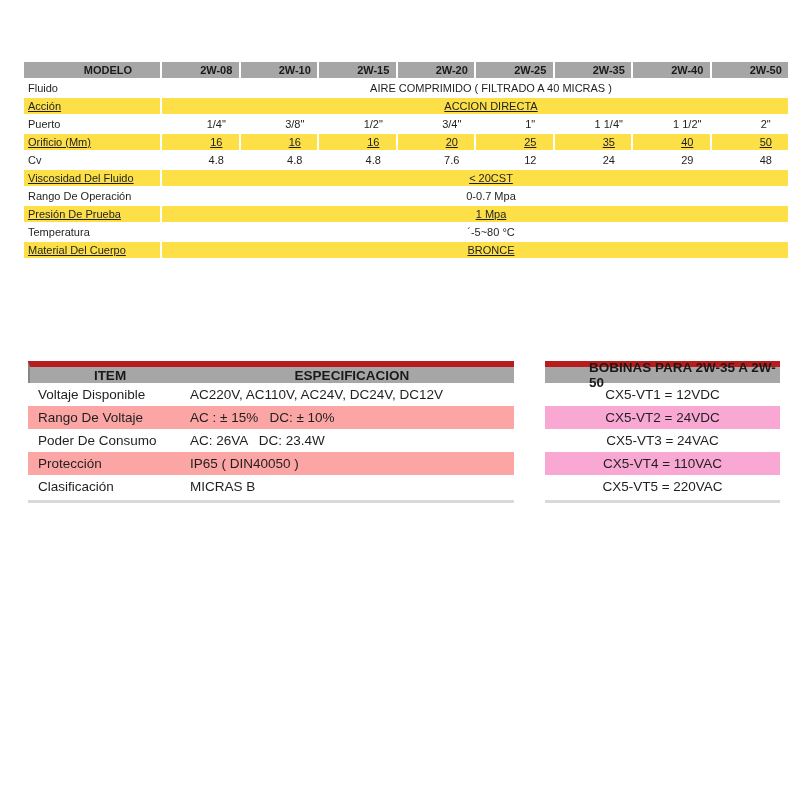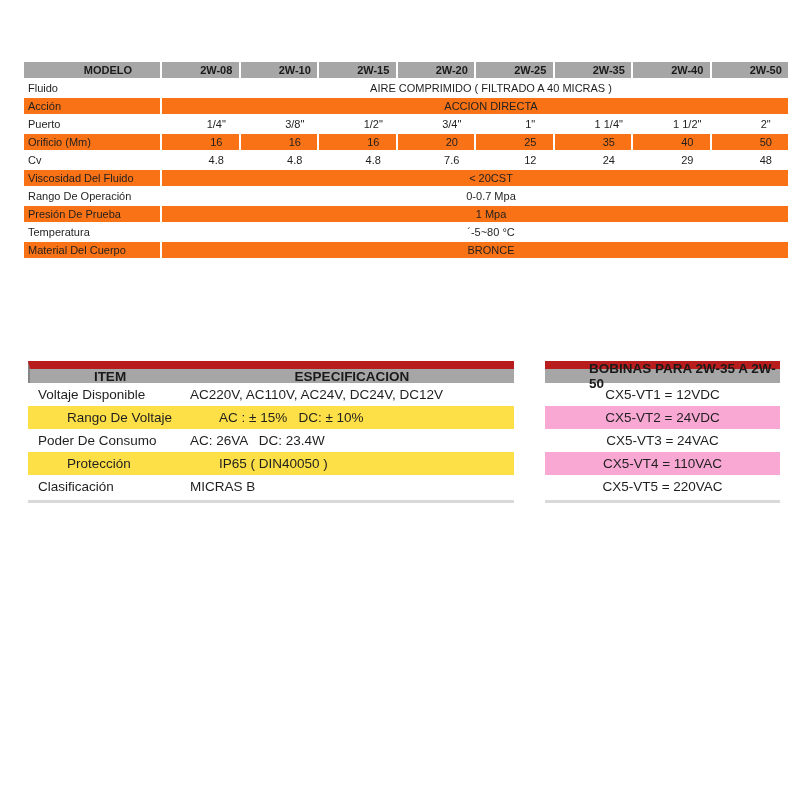--- a/index.html
+++ b/index.html
@@ -28,47 +28,47 @@
     padding-left: 32px;
   }
   .spec-table .hcell {
     background: #a6a6a6;
     font-weight: bold;
     text-align: center;
     color: #1a1a1a;
   }
   .spec-table .lcell { text-align: left; padding-left: 4px; }
   .spec-table .vcell { text-align: center; }
-  .spec-table .shade { background: #f97316; }
+  .spec-table .shade { background: #fde047; text-decoration: underline; }
 
   
   .etable {
     position: absolute; left: 28px; top: 361px; width: 486px;
     font-size: 13.5px;
   }
   .ctable {
     position: absolute; left: 545px; top: 361px; width: 235px;
     font-size: 13.5px;
   }
   .bhdr {
     display: flex; align-items: center;
     height: 22px;
     background: #a6a6a6;
-    border-top: 8px solid #b91c1c;
+    border-top: 6px solid #b91c1c;
     border-left: 2px solid #868686;
     font-weight: bold; color: #1a1a1a;
   }
   .bhdr .h-item { width: 160px; text-align: center; }
   .bhdr .h-spec { flex: 1; text-align: center; }
   .ctable .bhdr { justify-content: center; border-left: none; padding-left: 44px; }
   .brow {
     display: flex; align-items: center;
     height: 23px;
   }
-  .brow.shade { background: #fde047; padding-left: 29px; }
+  .brow.shade { background: #fca5a5; }
   .brow .item { width: 162px; padding-left: 10px; text-align: left; }
   .brow .spec { flex: 1; text-align: left; white-space: pre-wrap; }
   .crow {
     display: flex; align-items: center; justify-content: center;
     height: 23px; text-align: center;
   }
   .crow.shade { background: #f9a8d4; }
   .tail-stripe { height: 3px; background: #d9d9d9; margin-top: 2px; }
 </style>
 </head>

